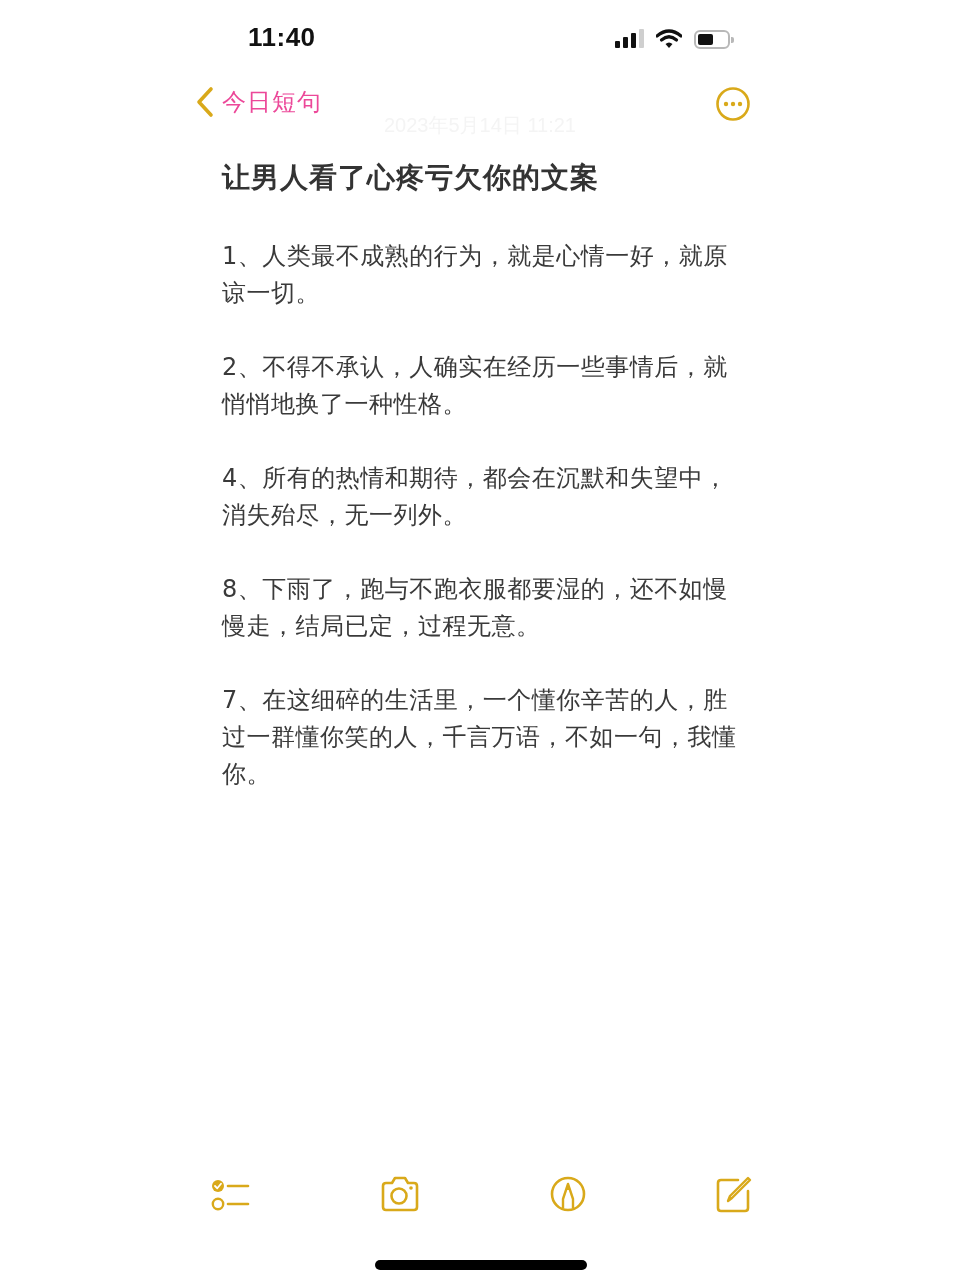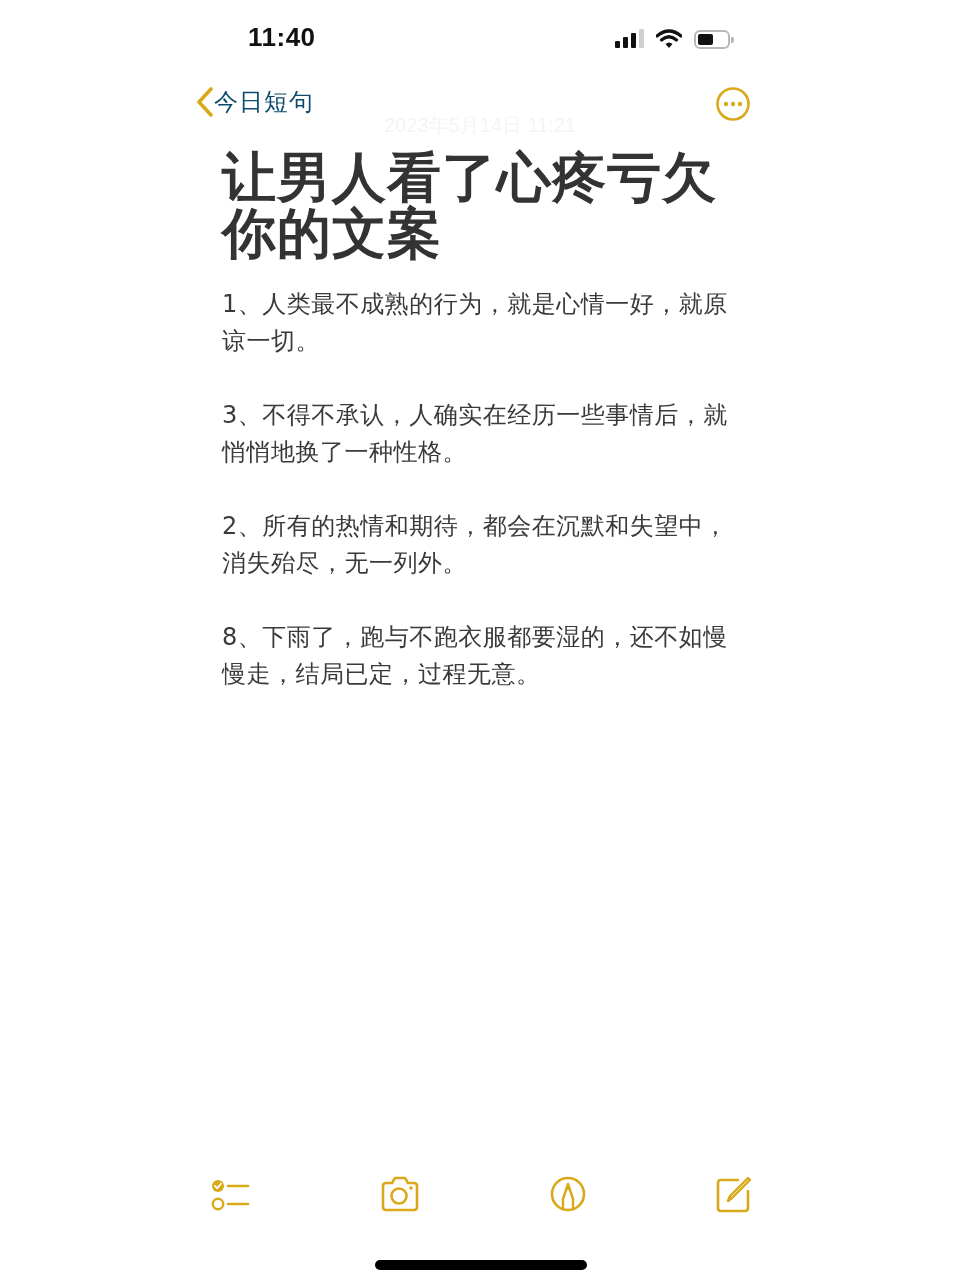--- a/index.html
+++ b/index.html
@@ -26,37 +26,37 @@
       position: relative; width: 36px; height: 19px;
       border: 2px solid #b8b8b8; border-radius: 6px; padding: 2px;
     }
     .battery .fill { width: 55%; height: 100%; background: #111; border-radius: 2px; }
     .battery .nub { position: absolute; right: -6px; top: 5px; width: 3px; height: 6px; background: #b8b8b8; border-radius: 0 2px 2px 0; }
 
     
     .nav-bar { position: absolute; top: 80px; left: 0; width: 960px; height: 50px; }
     .back-btn { position: absolute; left: 196px; top: 6px; display: flex; align-items: center; cursor: pointer; }
     .back-label {
-      font-size: 24px; color: #0c4a6e; margin-left: 0; letter-spacing: 1px;
+      font-size: 24px; color: #ec4899; margin-left: 8px; letter-spacing: 1px;
       font-family: Liberation Mono, monospace;
     }
     .more-btn { position: absolute; left: 715px; top: 6px; width: 36px; height: 36px; cursor: pointer; }
     .note-date {
       position: absolute; left: 0; width: 960px; top: 112px; text-align: center;
       font-size: 20px; color: #f4f4f4; font-family: "Liberation Sans", sans-serif;
     }
 
     
     .note { position: absolute; left: 222px; top: 150px; width: 520px; }
     .note-title {
-      font-size: 54px; font-weight: bold; color: #333333; line-height: 56px;
+      font-size: 28px; font-weight: bold; color: #333333; line-height: 56px;
       letter-spacing: 1px;
       font-family: "DejaVu Sans", sans-serif;
     }
-    .note-body { margin-top: 24px; }
+    .note-body { margin-top: 32px; }
     .note-item {
       font-size: 24px; color: #3a3a3a; line-height: 37px;
       margin-bottom: 37px; letter-spacing: 0.5px;
       font-family: "DejaVu Sans", sans-serif;
     }
 
     
     .toolbar { position: absolute; left: 0; top: 1172px; width: 960px; height: 50px; }
     .tool { position: absolute; top: 0; width: 44px; height: 44px; cursor: pointer; }
     .tool svg { width: 100%; height: 100%; }
@@ -107,23 +107,24 @@
       </svg>
     </div>
   </div>
 
   <div class="note-date">2023年5月14日 11:21</div>
 
   <div class="note">
     <div class="note-title">让男人看了心疼亏欠你的文案</div>
     <div class="note-body">
       <p class="note-item">1、人类最不成熟的行为，就是心情一好，就原谅一切。</p>
-      <p class="note-item">3、不得不承认，人确实在经历一些事情后，就悄悄地换了一种性格。</p>
-      <p class="note-item">2、所有的热情和期待，都会在沉默和失望中，消失殆尽，无一列外。</p>
+      <p class="note-item">2、不得不承认，人确实在经历一些事情后，就悄悄地换了一种性格。</p>
+      <p class="note-item">4、所有的热情和期待，都会在沉默和失望中，消失殆尽，无一列外。</p>
       <p class="note-item">8、下雨了，跑与不跑衣服都要湿的，还不如慢慢走，结局已定，过程无意。</p>
+      <p class="note-item">7、在这细碎的生活里，一个懂你辛苦的人，胜过一群懂你笑的人，千言万语，不如一句，我懂你。</p>
     </div>
   </div>
 
   <div class="toolbar">
     <div class="tool" style="left:208px">
       <svg viewBox="0 0 44 44">
         <circle cx="10" cy="14" r="6" fill="#d9a91a"></circle>
         <path d="M7 14 L9.3 16.3 L13 11.8" fill="none" stroke="#fff" stroke-width="1.8" stroke-linecap="round" stroke-linejoin="round"></path>
         <line x1="20" y1="14" x2="40" y2="14" stroke="#d9a91a" stroke-width="2.6" stroke-linecap="round"></line>
         <circle cx="10" cy="32" r="5.2" fill="none" stroke="#d9a91a" stroke-width="2.4"></circle>

